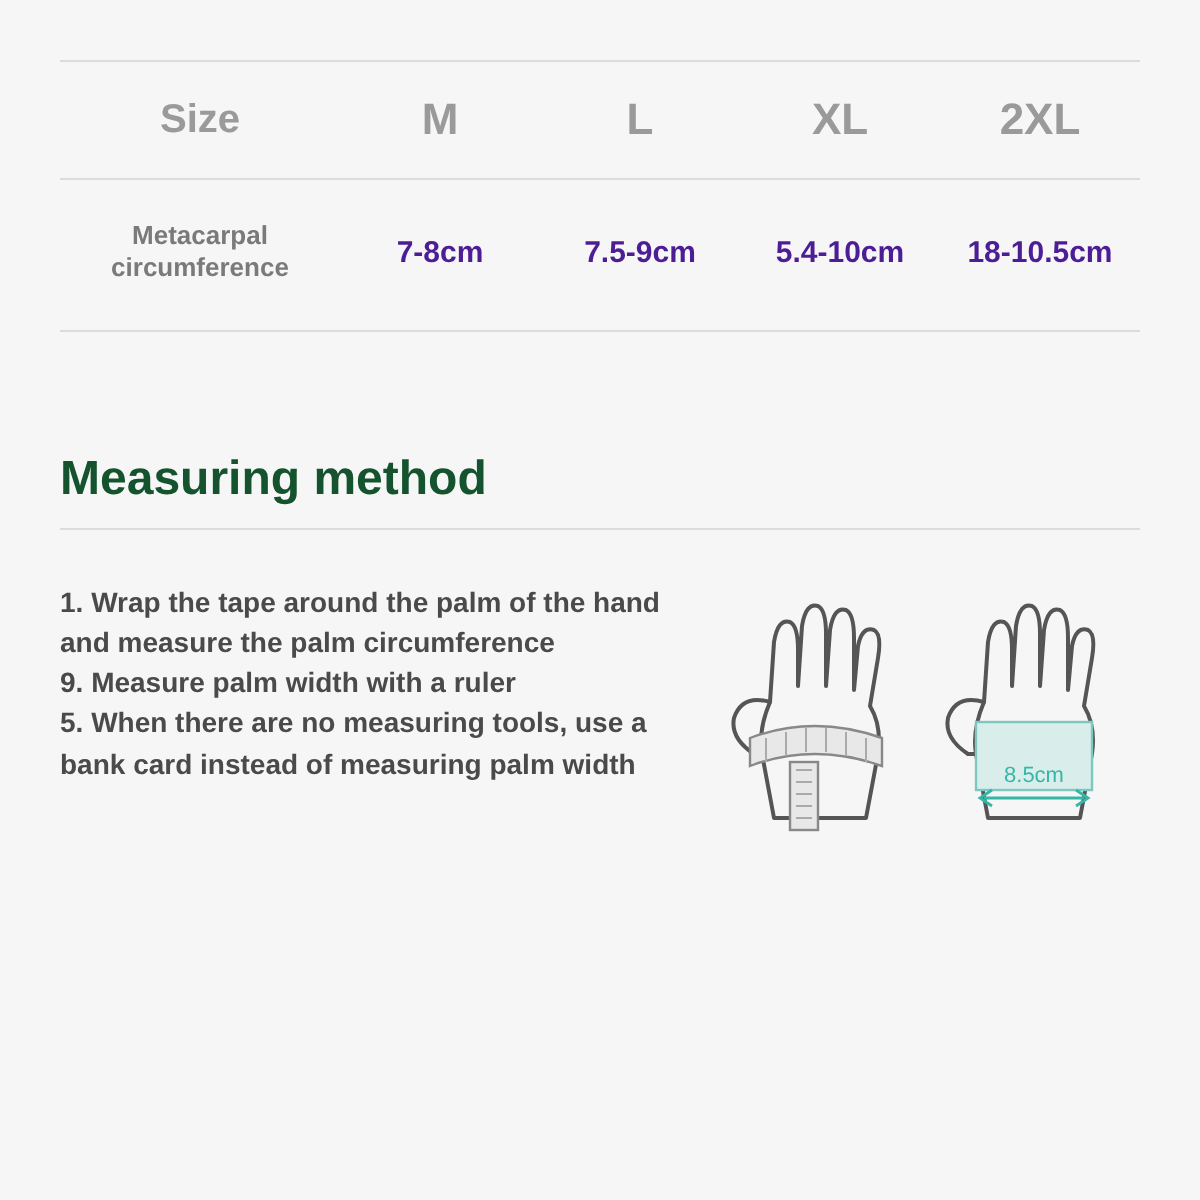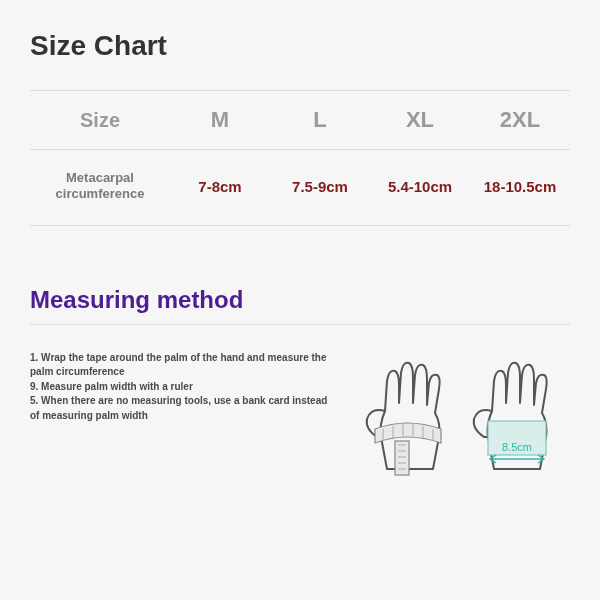--- a/index.html
+++ b/index.html
@@ -36,52 +36,52 @@
     color: #9a9a9a;
     font-size: 22px;
     padding: 16px 4px 16px 4px;
     border-top: 1px solid #dcdcdc;
     border-bottom: 1px solid #dcdcdc;
   }
   table.size tr.header td.rowlab {
     font-size: 20px;
   }
   table.size tr.values td {
-    color: #7f1d1d;
+    color: #4c1d95;
     font-size: 15px;
     padding: 20px 4px 22px 4px;
     border-bottom: 1px solid #dcdcdc;
   }
   table.size tr.values td.rowlab {
     font-size: 13px;
     line-height: 1.25;
     color: #7a7a7a;
   }
 
   .subtitle {
     font-size: 24px;
     font-weight: 600;
-    color: #4c1d95;
+    color: #14532d;
     margin-top: 60px;
     margin-bottom: 10px;
   }
   .divider {
     border: none;
     border-top: 1px solid #dcdcdc;
     margin: 8px 0 26px 0;
   }
 
   .method-row {
     display: flex;
     align-items: flex-start;
     gap: 18px;
   }
   .steps {
     width: 300px;
-    font-size: 10px;
+    font-size: 14px;
     line-height: 1.45;
     color: #4a4a4a;
     font-weight: 600;
   }
   .hand-wrap {
     flex: 1;
     display: flex;
     justify-content: flex-end;
     gap: 7px;
     padding-right: 6px;
@@ -92,21 +92,20 @@
     font-size: 11px;
     fill: #35b7a7;
     font-family: Arial, Helvetica, sans-serif;
   }
 </style>
 </head>
 <body>
 
 <div class="page">
 
-  <h1 class="title">Size Chart</h1>
 
   <table class="size">
     <colgroup>
       <col class="lab">
         <col class="v">
         <col class="v">
         <col class="v">
         <col class="v">
     </colgroup>
     <tbody>

